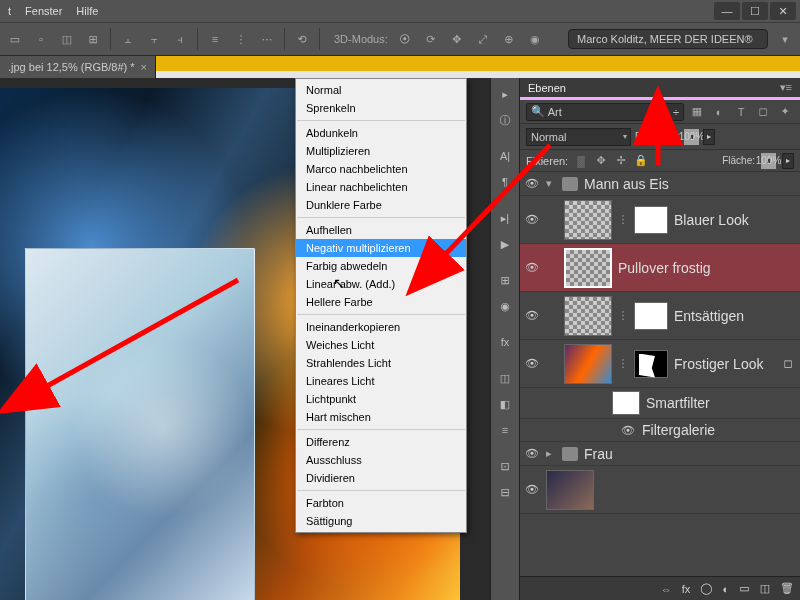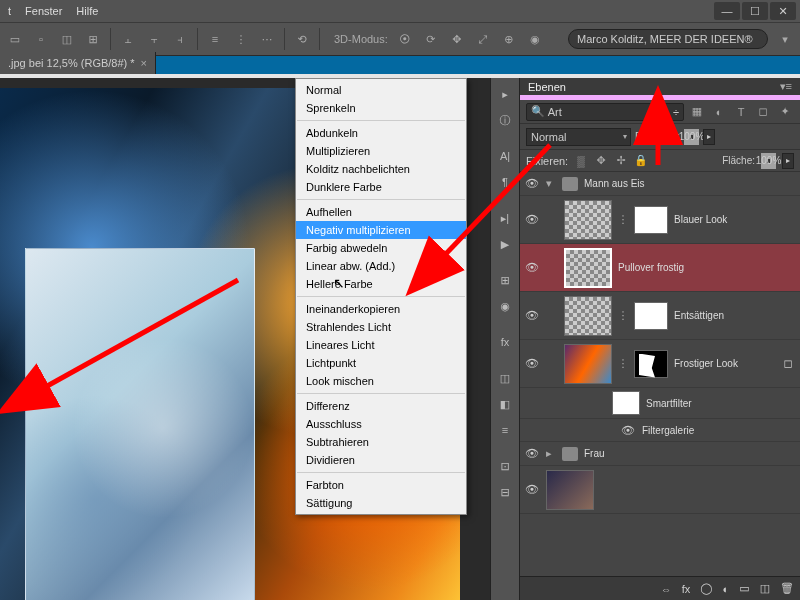--- a/index.html
+++ b/index.html
@@ -6,39 +6,39 @@
 body{background:#535353;width:800px;height:600px;overflow:hidden;position:relative}
 .titlebar{height:22px;background:#535353;display:flex;align-items:center;padding:0 4px}
 .titlebar .menus{display:flex;gap:14px;padding-left:4px}
 .titlebar .menus span{color:#ddd}
 .titlebar .winctrl{margin-left:auto;display:flex;gap:2px}
 .winbtn{width:26px;height:18px;background:#3a3a3a;display:flex;align-items:center;justify-content:center;color:#ccc;border-radius:2px}
 .optbar{height:34px;background:#535353;border-top:1px solid #3a3a3a;border-bottom:1px solid #2a2a2a;display:flex;align-items:center;padding:0 6px;gap:8px}
 .opticon{width:18px;height:18px;display:flex;align-items:center;justify-content:center;color:#aaa}
 .optsep{width:1px;height:22px;background:#3a3a3a}
 .optlabel{color:#aaa;margin-left:6px}
-.userlabel{margin-left:auto;background:#3a3a3a;border:1px solid #222;padding:3px 8px;border-radius:10px;color:#ccc;min-width:200px}
-.tabbar{height:22px;background:#0369a1;display:flex;align-items:flex-end;border-bottom:4px solid #e5e5e5}
+.userlabel{margin-left:auto;background:#3a3a3a;border:1px solid #222;padding:3px 8px;border-radius:4px;color:#ccc;min-width:200px}
+.tabbar{height:22px;background:#eab308;display:flex;align-items:flex-start;border-bottom:7px solid #e5e5e5}
 .doctab{background:#535353;height:22px;display:flex;align-items:center;padding:0 8px;gap:6px;border-right:1px solid #222}
 .doctab .x{color:#aaa}
 .workarea{position:absolute;left:0;top:78px;right:310px;bottom:0;background:#2a2a2a;overflow:hidden}
 .canvas{position:absolute;left:0;top:10px;width:460px;height:532px;background:linear-gradient(120deg,#0a2a4a 0%,#0a1a2a 20%,#2a4a6a 35%,#1a2a3a 50%,#3a2a0a 60%,#aa4a0a 75%,#ee8a1a 90%,#ffcc3a 100%)}
 .canvas::before{content:"";position:absolute;inset:0;background:radial-gradient(circle at 70% 40%,#ffaa33 0%,transparent 30%),radial-gradient(circle at 80% 70%,#ff6600 0%,transparent 25%),radial-gradient(circle at 20% 30%,#4a8acc 0%,transparent 30%),radial-gradient(circle at 30% 60%,#aaccee 0%,transparent 25%)}
 .inner{position:absolute;left:25px;top:160px;width:230px;height:360px;background:linear-gradient(135deg,#dde8f0 0%,#aaccdd 40%,#6a8aaa 70%,#ccddee 100%);border:1px solid rgba(255,255,255,.3)}
 .inner::after{content:"";position:absolute;inset:0;background:radial-gradient(circle at 60% 50%,rgba(255,255,255,.4) 0%,transparent 40%),radial-gradient(circle at 30% 70%,rgba(100,140,180,.5) 0%,transparent 35%)}
 .ddmenu{position:absolute;left:295px;top:0;width:172px;background:#f0f0f0;border:1px solid #888;box-shadow:2px 2px 6px rgba(0,0,0,.5);color:#000;padding:2px 0;z-index:10}
 .ddmenu .mi{padding:3px 10px;color:#000}
 .ddmenu .mi.sel{background:#3399ff;color:#fff}
 .ddmenu .msep{height:1px;background:#ccc;margin:3px 1px}
 .rcol{position:absolute;right:0;top:78px;width:310px;bottom:0;background:#3d3d3d;display:flex}
 .midstrip{width:30px;background:#535353;display:flex;flex-direction:column;align-items:center;padding-top:4px;gap:2px;border-left:1px solid #222;border-right:1px solid #222}
 .midstrip .ic{width:24px;height:24px;display:flex;align-items:center;justify-content:center;color:#bbb}
 .midstrip .icsep{height:8px}
 .panels{flex:1;display:flex;flex-direction:column;background:#454545}
-.panhead{height:22px;background:#3a3a3a;display:flex;align-items:center;padding:0 8px;border-bottom:5px solid #f0abfc}
+.panhead{height:22px;background:#3a3a3a;display:flex;align-items:center;padding:0 8px;border-bottom:3px solid #f0abfc}
 .panhead .tab{color:#eee}
 .panhead .menu{margin-left:auto;color:#aaa}
 .searchrow{height:24px;display:flex;align-items:center;padding:0 6px;gap:4px;border-bottom:1px solid #333}
 .searchbox{flex:1;background:#333;border:1px solid #222;height:18px;border-radius:2px;display:flex;align-items:center;padding:0 4px;color:#aaa}
 .smic{width:18px;height:18px;display:flex;align-items:center;justify-content:center;color:#aaa}
 .blendrow{height:26px;display:flex;align-items:center;padding:0 6px;gap:4px;border-bottom:1px solid #333}
 .blendsel{width:105px;height:18px;background:#333;border:1px solid #222;display:flex;align-items:center;padding:0 4px;position:relative}
 .blendsel::after{content:"▾";position:absolute;right:3px;color:#aaa;font-size:8px}
 .proplabel{color:#ccc;font-size:10px}
 .propval{width:15px;height:16px;background:#333;border:6px solid #a3a3a3;display:flex;align-items:center;justify-content:center;font-size:10px}
@@ -56,21 +56,21 @@
 .fold{width:16px;height:14px;background:#888;border-radius:2px;flex-shrink:0}
 .thumb{width:34px;height:28px;border:1px solid #666;flex-shrink:0;background:#555}
 .thumb.big{width:48px;height:40px}
 .thumb.white{background:#fff}
 .thumb.checker{background:repeating-conic-gradient(#888 0 25%,#ccc 0 50%) 0 0/8px 8px}
 .thumb.fire{background:linear-gradient(120deg,#5a2a6a,#ff6600,#3a8acc)}
 .thumb.blk{background:#000;position:relative}
 .thumb.blk::after{content:"";position:absolute;left:4px;top:3px;width:16px;height:24px;background:#fff;clip-path:polygon(0 0,100% 10%,80% 60%,100% 100%,0 90%)}
 .thumb.photo{background:linear-gradient(135deg,#2a2a4a,#8a6a5a)}
 .link{width:10px;height:14px;display:flex;align-items:center;justify-content:center;color:#aaa;flex-shrink:0}
-.lname{flex:1;color:#ddd;font-size:10px}
+.lname{flex:1;color:#ddd;font-size:14px}
 .sfhead{display:flex;align-items:center;padding:3px 20px 3px 92px;gap:6px;border-bottom:1px solid #3a3a3a}
 .sfitem{display:flex;align-items:center;padding:3px 4px 3px 100px;gap:6px;border-bottom:1px solid #3a3a3a}
 .botbar{height:24px;background:#3a3a3a;border-top:1px solid #222;display:flex;align-items:center;justify-content:flex-end;padding:0 6px;gap:10px;color:#aaa}
 .arrow{position:absolute;z-index:50;pointer-events:none}
 .arrow svg{overflow:visible}
 .cursor{position:absolute;left:333px;top:275px;z-index:60;color:#000;font-size:14px;pointer-events:none}
 </style>
 </head>
 <body>
 
@@ -125,38 +125,39 @@
   <div class="canvas">
     <div class="inner"></div>
   </div>
 
   <div class="ddmenu">
     <div class="mi">Normal</div>
     <div class="mi">Sprenkeln</div>
     <div class="msep"></div>
     <div class="mi">Abdunkeln</div>
     <div class="mi">Multiplizieren</div>
-    <div class="mi">Kolditz nachbelichten</div>
+    <div class="mi">Marco nachbelichten</div>
+    <div class="mi">Linear nachbelichten</div>
     <div class="mi">Dunklere Farbe</div>
     <div class="msep"></div>
     <div class="mi">Aufhellen</div>
     <div class="mi sel">Negativ multiplizieren</div>
     <div class="mi">Farbig abwedeln</div>
     <div class="mi">Linear abw. (Add.)</div>
     <div class="mi">Hellere Farbe</div>
     <div class="msep"></div>
     <div class="mi">Ineinanderkopieren</div>
+    <div class="mi">Weiches Licht</div>
     <div class="mi">Strahlendes Licht</div>
     <div class="mi">Lineares Licht</div>
     <div class="mi">Lichtpunkt</div>
-    <div class="mi">Look mischen</div>
+    <div class="mi">Hart mischen</div>
     <div class="msep"></div>
     <div class="mi">Differenz</div>
     <div class="mi">Ausschluss</div>
-    <div class="mi">Subtrahieren</div>
     <div class="mi">Dividieren</div>
     <div class="msep"></div>
     <div class="mi">Farbton</div>
     <div class="mi">Sättigung</div>
   </div>
 </div>
 
 <div class="rcol">
   <div class="midstrip">
     <div class="ic">▸</div>

